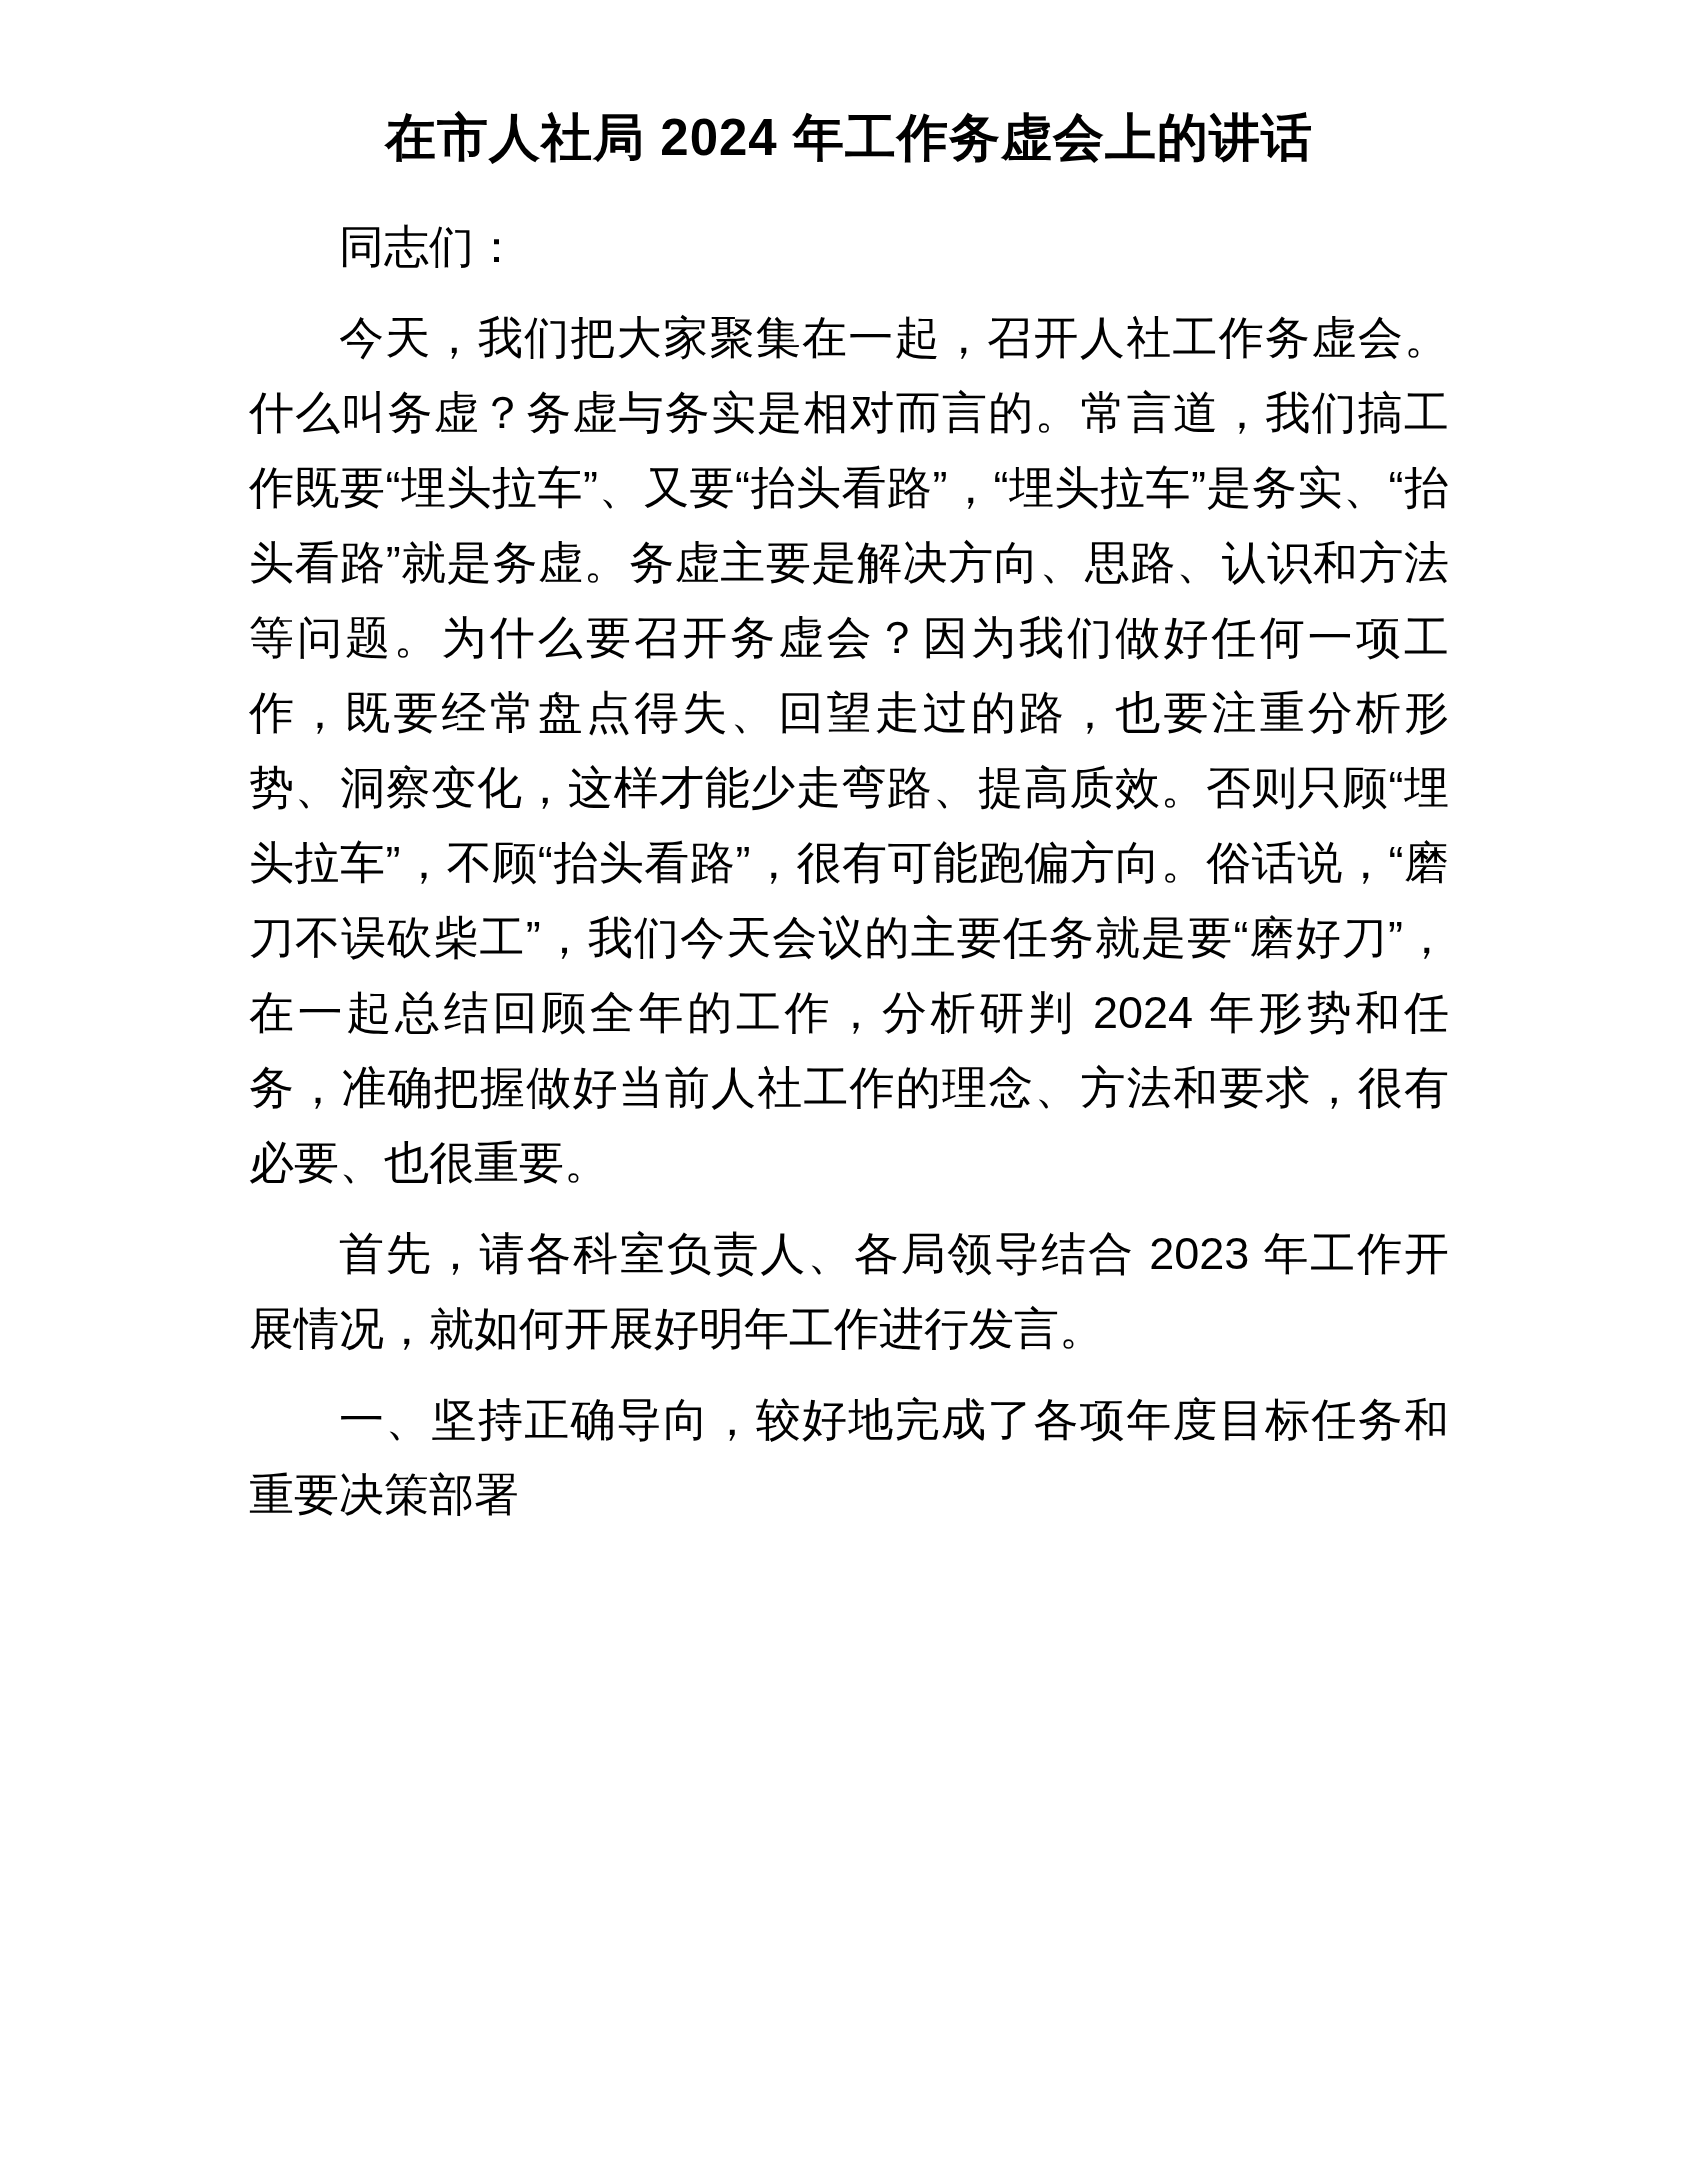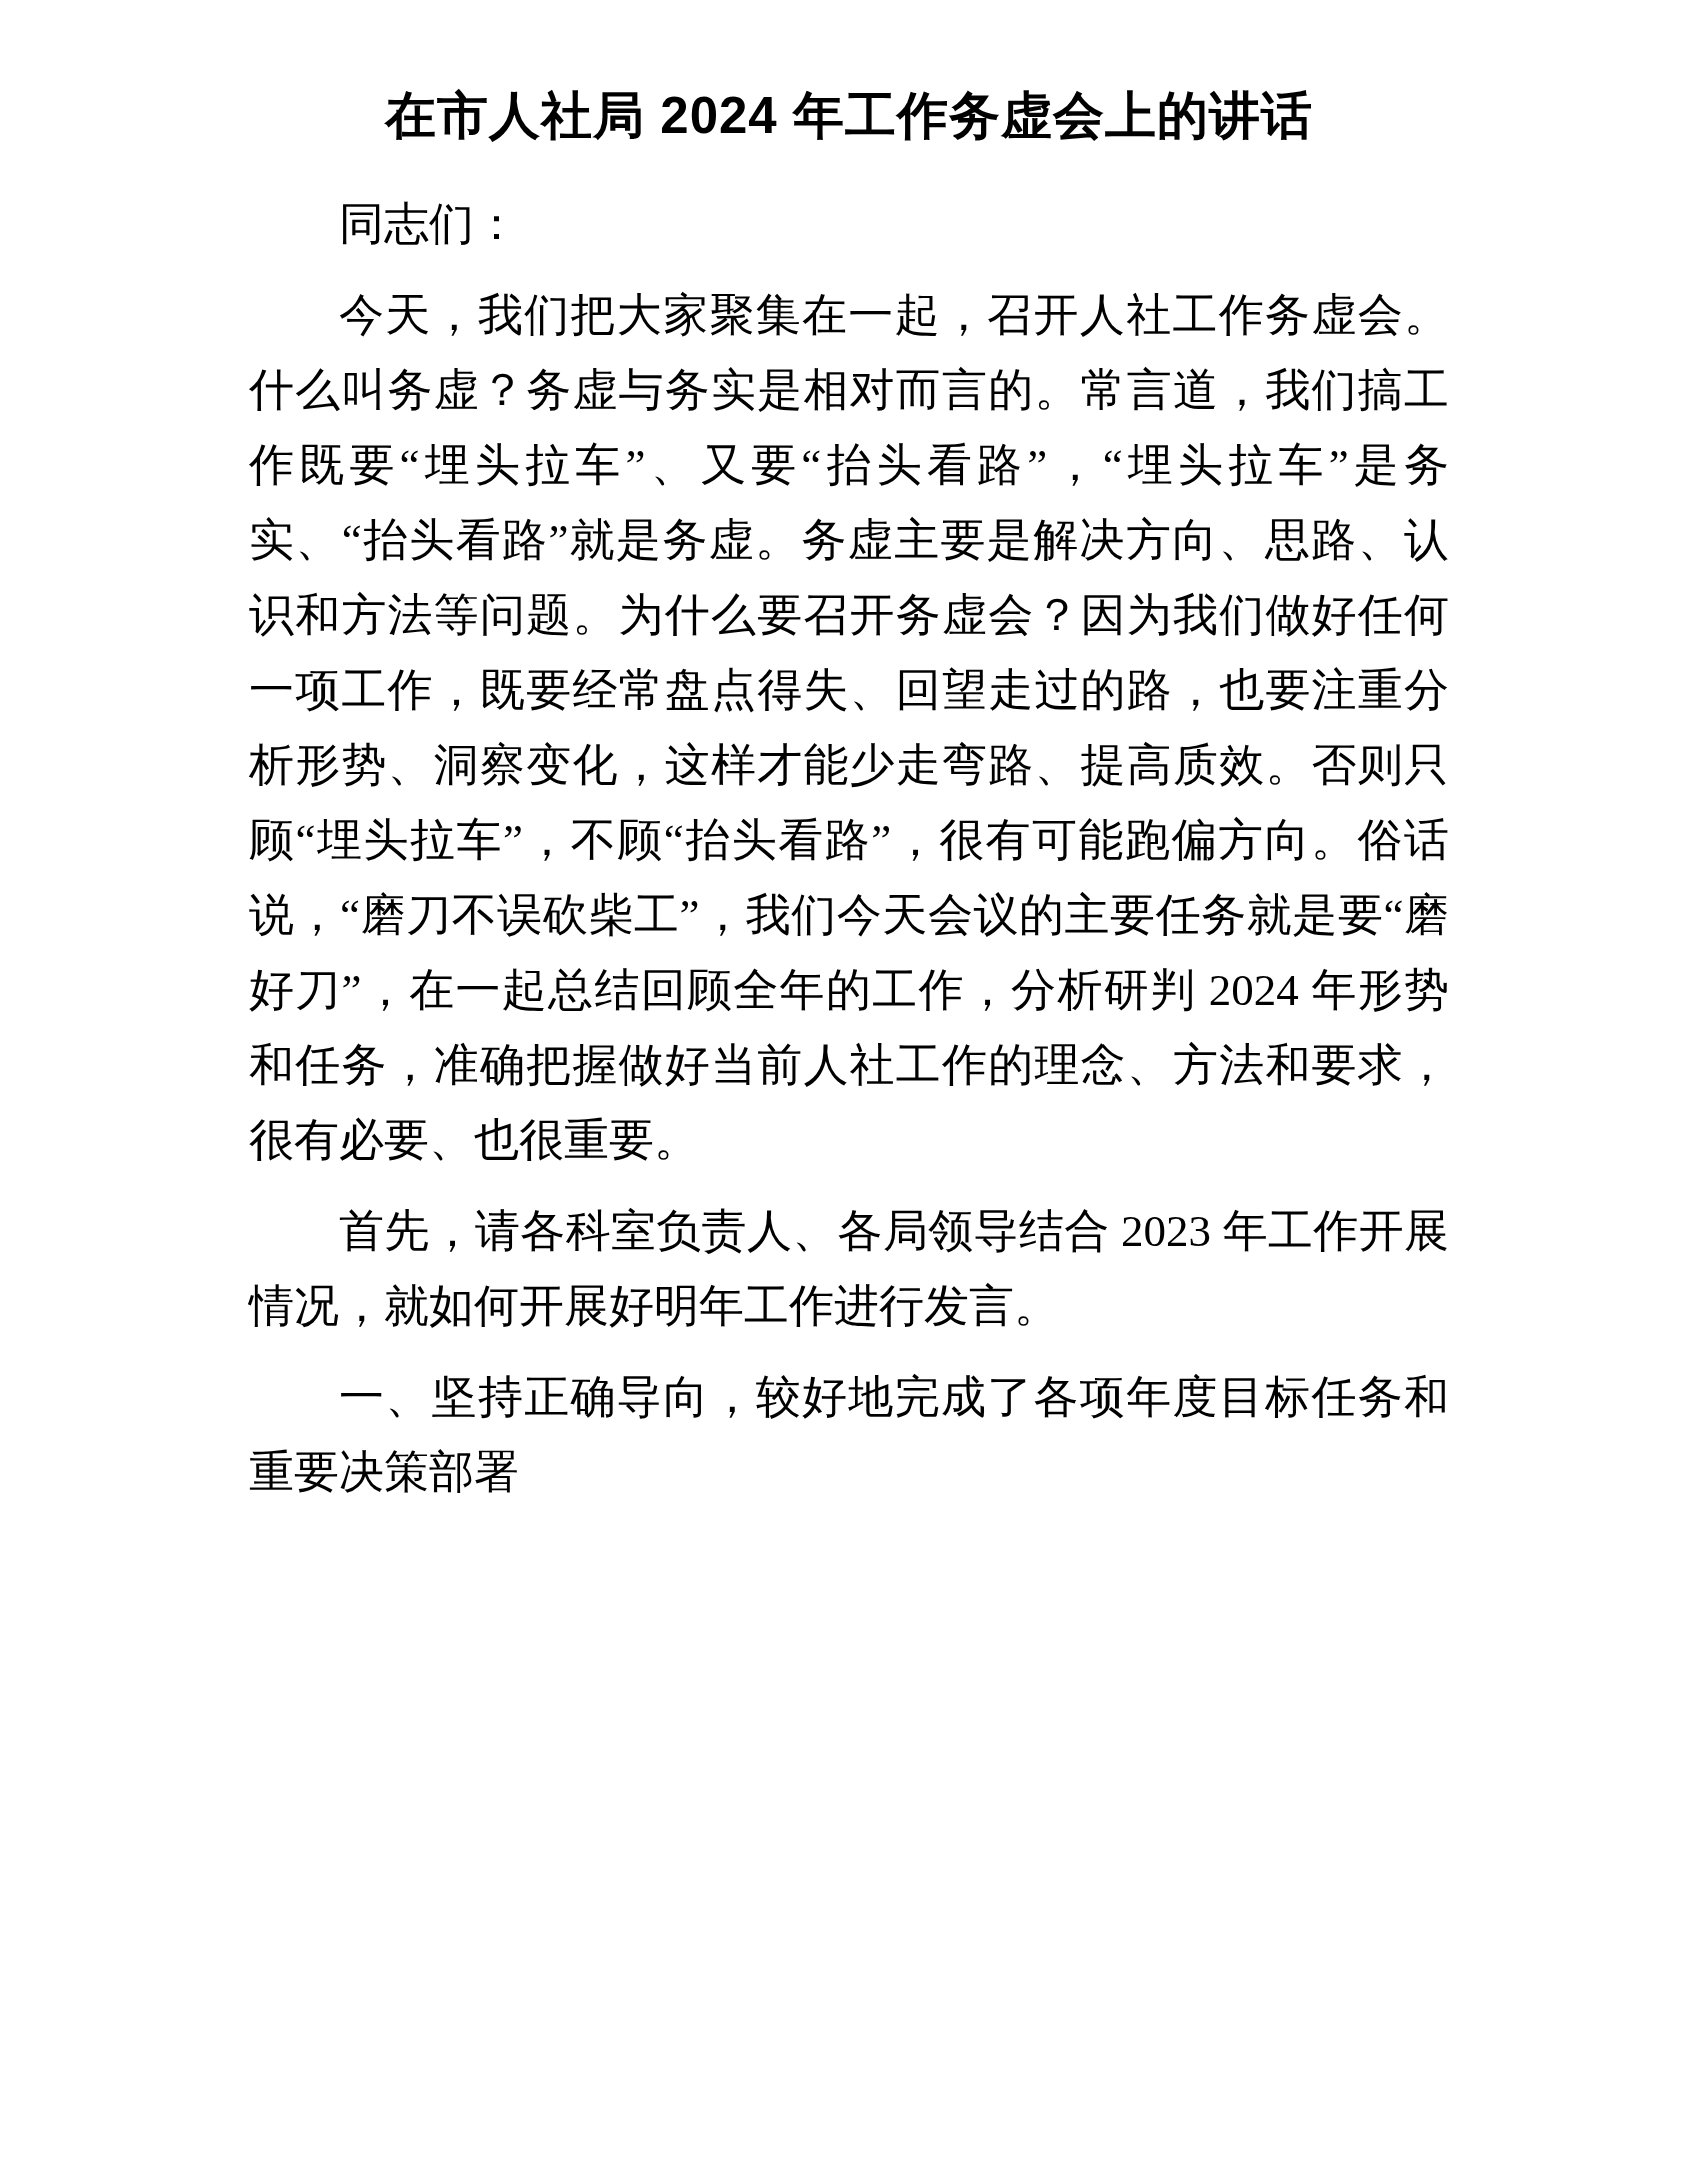--- a/index.html
+++ b/index.html
@@ -6,42 +6,41 @@
     margin: 0;
     padding: 0;
     background: #ffffff;
   }
   .page {
     position: relative;
     width: 1683px;
     height: 2178px;
     background: #ffffff;
     box-sizing: border-box;
-    padding: 80px 234px 0 249px;
+    padding: 102px 234px 0 249px;
     font-family: "Liberation Sans", sans-serif;
     color: #000000;
     overflow: hidden;
   }
   .doc-title {
     font-size: 51px;
     line-height: 71px;
     font-weight: bold;
     text-align: center;
     margin: 0 0 36px 0;
     letter-spacing: 1px;
   }
   p.doc-para {
     font-size: 45px;
     line-height: 75px;
     margin: 0 0 16px 0;
     text-align: justify;
     text-justify: inter-ideograph;
     text-indent: 2em;
     word-break: break-all;
-    font-family: Liberation Serif, serif;
   }
   p.doc-para.last {
     margin-bottom: 0;
   }
 </style>
 </head>
 <body>
 
 <div class="page">
   <h1 class="doc-title">在市人社局 2024 年工作务虚会上的讲话</h1>

